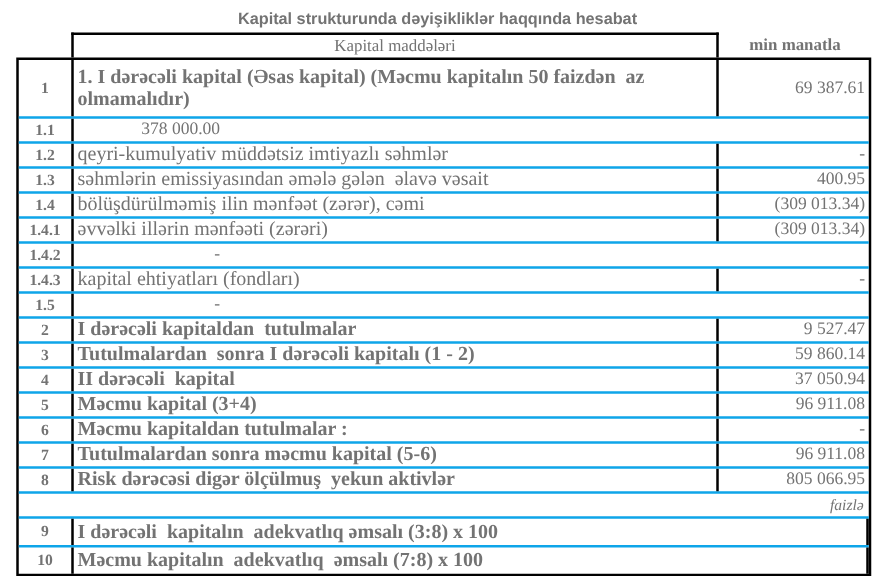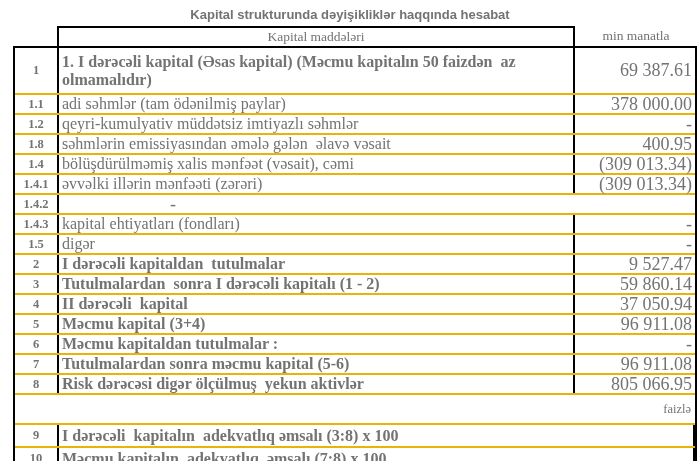--- a/index.html
+++ b/index.html
@@ -35,33 +35,33 @@
     align-items: center;
     justify-content: center;
     font-size: 13.5px;
     box-sizing: border-box;
   }
   .h-unit {
     width: 122px;
     display: flex;
     align-items: center;
     justify-content: center;
-    font-weight: 400;
+    font-weight: 700;
     font-size: 13.5px;
     box-sizing: border-box;
   }
   .tbl {
     margin-left: 13px;
     width: 684px;
     border: 2px solid #000;
     box-sizing: border-box;
     background: #fff;
   }
   .row { display: flex; height: 20px; box-sizing: border-box; }
-  .row + .row { border-top: 2px solid #eab308; }
+  .row + .row { border-top: 2px solid #0ea5e9; }
   .row.tall { height: 45px; }
   .row.ratio { height: 23px; }
   .cell-no {
     width: 44px;
     display: flex; align-items: center; justify-content: center;
     font-weight: 700; font-size: 12.5px;
     border-right: 2px solid #000;
     box-sizing: border-box;
   }
   .cell-label {
@@ -72,27 +72,28 @@
     border-right: 2px solid #000;
     white-space: pre-wrap;
     box-sizing: border-box;
     overflow: hidden;
   }
   .row.bold .cell-label { font-weight: 700; }
   .cell-value {
     width: 120px;
     display: flex; align-items: center; justify-content: flex-end;
     padding-right: 3px;
-    font-size: 18px;
+    font-size: 14px;
     box-sizing: border-box;
   }
   .row.sep {
     justify-content: flex-end;
     align-items: center;
-    height: 30px;
+    height: 20px;
+    font-style: italic;
     font-size: 12.5px;
     padding-right: 4px;
   }
 </style>
 </head>
 <body>
 
 <div class="page">
   <div class="title">Kapital strukturunda dəyişikliklər haqqında hesabat</div>
   <div class="header-row">
@@ -101,55 +102,53 @@
     <div class="h-unit">min manatla</div>
   </div>
   <div class="tbl" id="tbl">
       <div class="row bold tall">
         <div class="cell-no">1</div>
         <div class="cell-label">1. I dərəcəli kapital (Əsas kapital) (Məcmu kapitalın 50 faizdən  az olmamalıdır)</div>
         <div class="cell-value">69 387.61</div>
       </div>
       <div class="row">
         <div class="cell-no">1.1</div>
-        <div class="cell-label">adi səhmlər (tam ödənilmiş paylar)</div>
         <div class="cell-value">378 000.00</div>
       </div>
       <div class="row">
         <div class="cell-no">1.2</div>
         <div class="cell-label">qeyri-kumulyativ müddətsiz imtiyazlı səhmlər</div>
         <div class="cell-value">-</div>
       </div>
       <div class="row">
-        <div class="cell-no">1.8</div>
+        <div class="cell-no">1.3</div>
         <div class="cell-label">səhmlərin emissiyasından əmələ gələn  əlavə vəsait</div>
         <div class="cell-value">400.95</div>
       </div>
       <div class="row">
         <div class="cell-no">1.4</div>
-        <div class="cell-label">bölüşdürülməmiş xalis mənfəət (vəsait), cəmi</div>
+        <div class="cell-label">bölüşdürülməmiş ilin mənfəət (zərər), cəmi</div>
         <div class="cell-value">(309 013.34)</div>
       </div>
       <div class="row">
         <div class="cell-no">1.4.1</div>
         <div class="cell-label">əvvəlki illərin mənfəəti (zərəri)</div>
         <div class="cell-value">(309 013.34)</div>
       </div>
       <div class="row">
         <div class="cell-no">1.4.2</div>
         <div class="cell-value">-</div>
       </div>
       <div class="row">
         <div class="cell-no">1.4.3</div>
         <div class="cell-label">kapital ehtiyatları (fondları)</div>
         <div class="cell-value">-</div>
       </div>
       <div class="row">
         <div class="cell-no">1.5</div>
-        <div class="cell-label">digər</div>
         <div class="cell-value">-</div>
       </div>
       <div class="row bold">
         <div class="cell-no">2</div>
         <div class="cell-label">I dərəcəli kapitaldan  tutulmalar</div>
         <div class="cell-value">9 527.47</div>
       </div>
       <div class="row bold">
         <div class="cell-no">3</div>
         <div class="cell-label">Tutulmalardan  sonra I dərəcəli kapitalı (1 - 2)</div>

